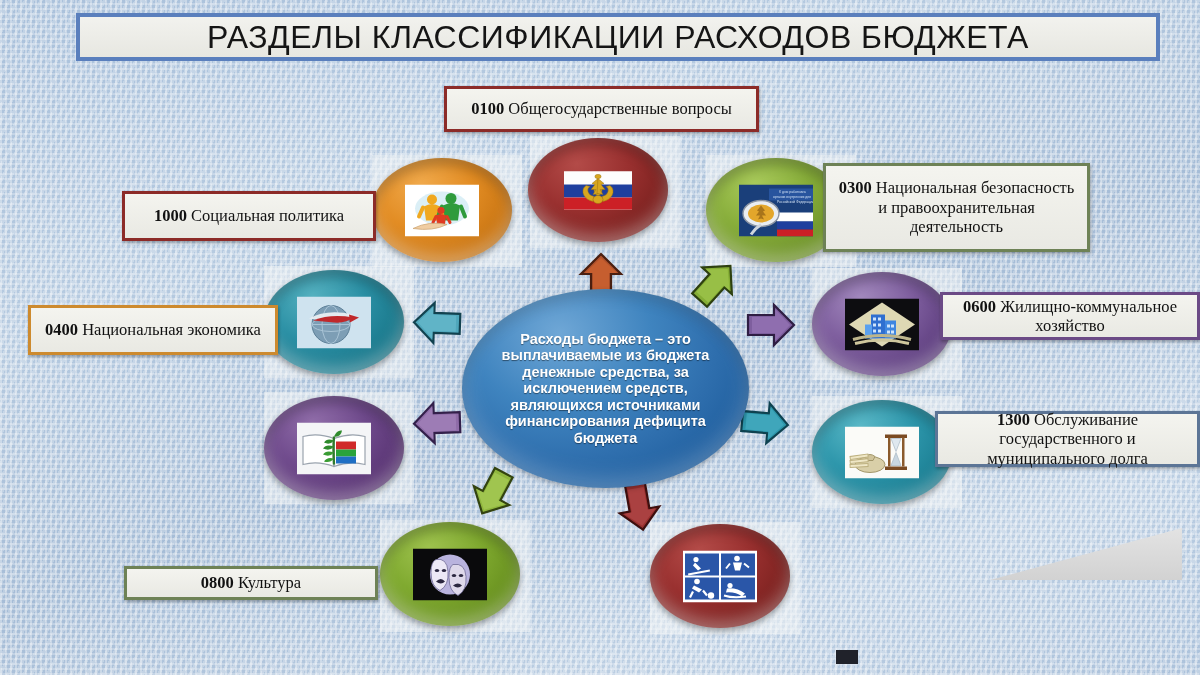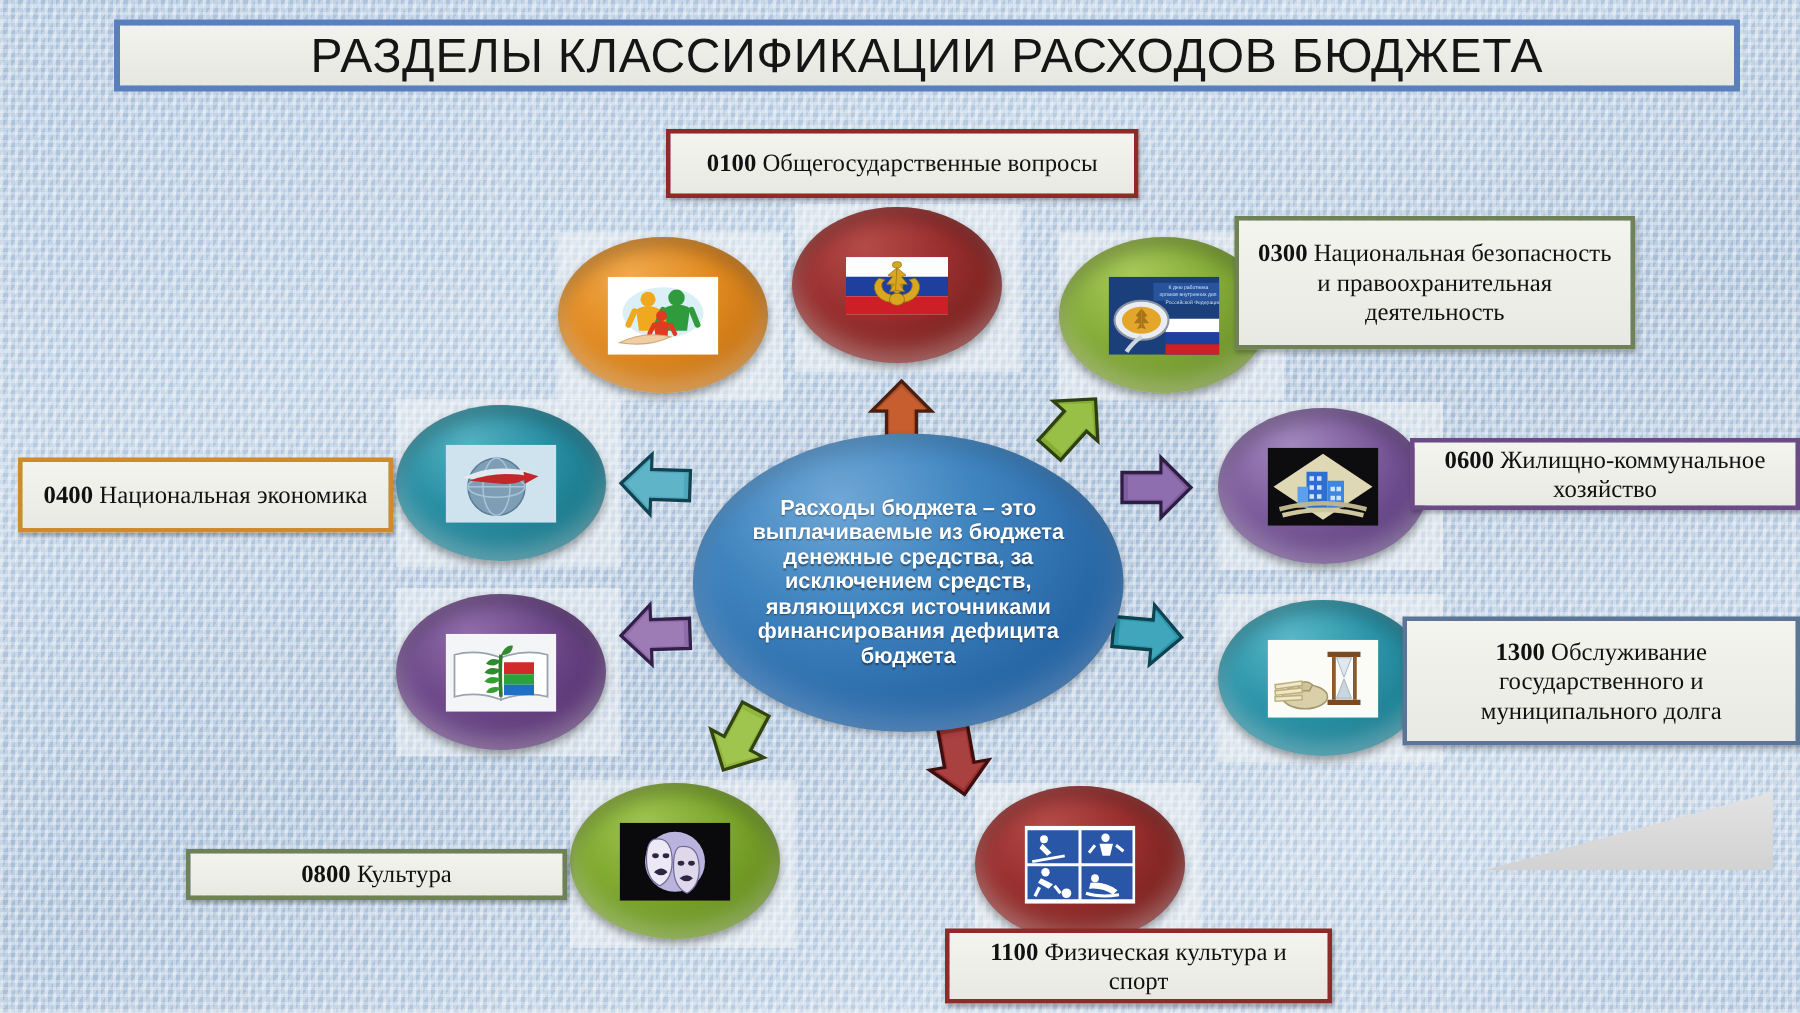--- a/index.html
+++ b/index.html
@@ -406,43 +406,43 @@
         </g>
         <path d="M8 44 q16 -8 34 -4 q-14 7 -34 4z" fill="#f0cda2" stroke="#cfa877" stroke-width=".8"></path>
       </svg>
     </div>
   </div>
 
   <div class="label b-darkred" style="left:444px; top:86px; width:315px; height:46px;">
     <span><b>0100</b> Общегосударственные вопросы</span>
   </div>
 
-  <div class="label b-olive" style="left:823px; top:144px; width:267px; height:89px;">
+  <div class="label b-olive" style="left:823px; top:163px; width:267px; height:89px;">
     <span><b>0300</b> Национальная безопасность и правоохранительная деятельность</span>
   </div>
 
   <div class="label b-purple" style="left:940px; top:292px; width:260px; height:48px;">
     <span><b>0600</b> Жилищно-коммунальное хозяйство</span>
   </div>
 
-  <div class="label b-steel" style="left:935px; top:411px; width:265px; height:86px;">
+  <div class="label b-steel" style="left:935px; top:411px; width:265px; height:56px;">
     <span><b>1300</b> Обслуживание государственного и муниципального долга</span>
   </div>
 
-  <div class="label b-darkred" style="left:630px; top:619px; width:258px; height:50px;">
-    <span><b>1100</b> Физическая культура и спорт</span>
-  </div>
 
   <div class="label b-olive" style="left:124px; top:566px; width:254px; height:34px;">
     <span><b>0800</b> Культура</span>
   </div>
 
 
-  <div class="label b-orange" style="left:12px; top:305px; width:250px; height:50px;">
+  <div class="label b-orange" style="left:28px; top:305px; width:250px; height:50px;">
     <span><b>0400</b> Национальная экономика</span>
   </div>
 
+  <div class="label b-darkred" style="left:122px; top:191px; width:254px; height:50px;">
+    <span><b>1000</b> Социальная политика</span>
+  </div>
 
   <div class="center-ellipse">
     <p>Расходы бюджета – это выплачиваемые из бюджета денежные средства, за исключением средств, являющихся источниками финансирования дефицита бюджета</p>
   </div>
 
 </div>
 
 </body></html>

